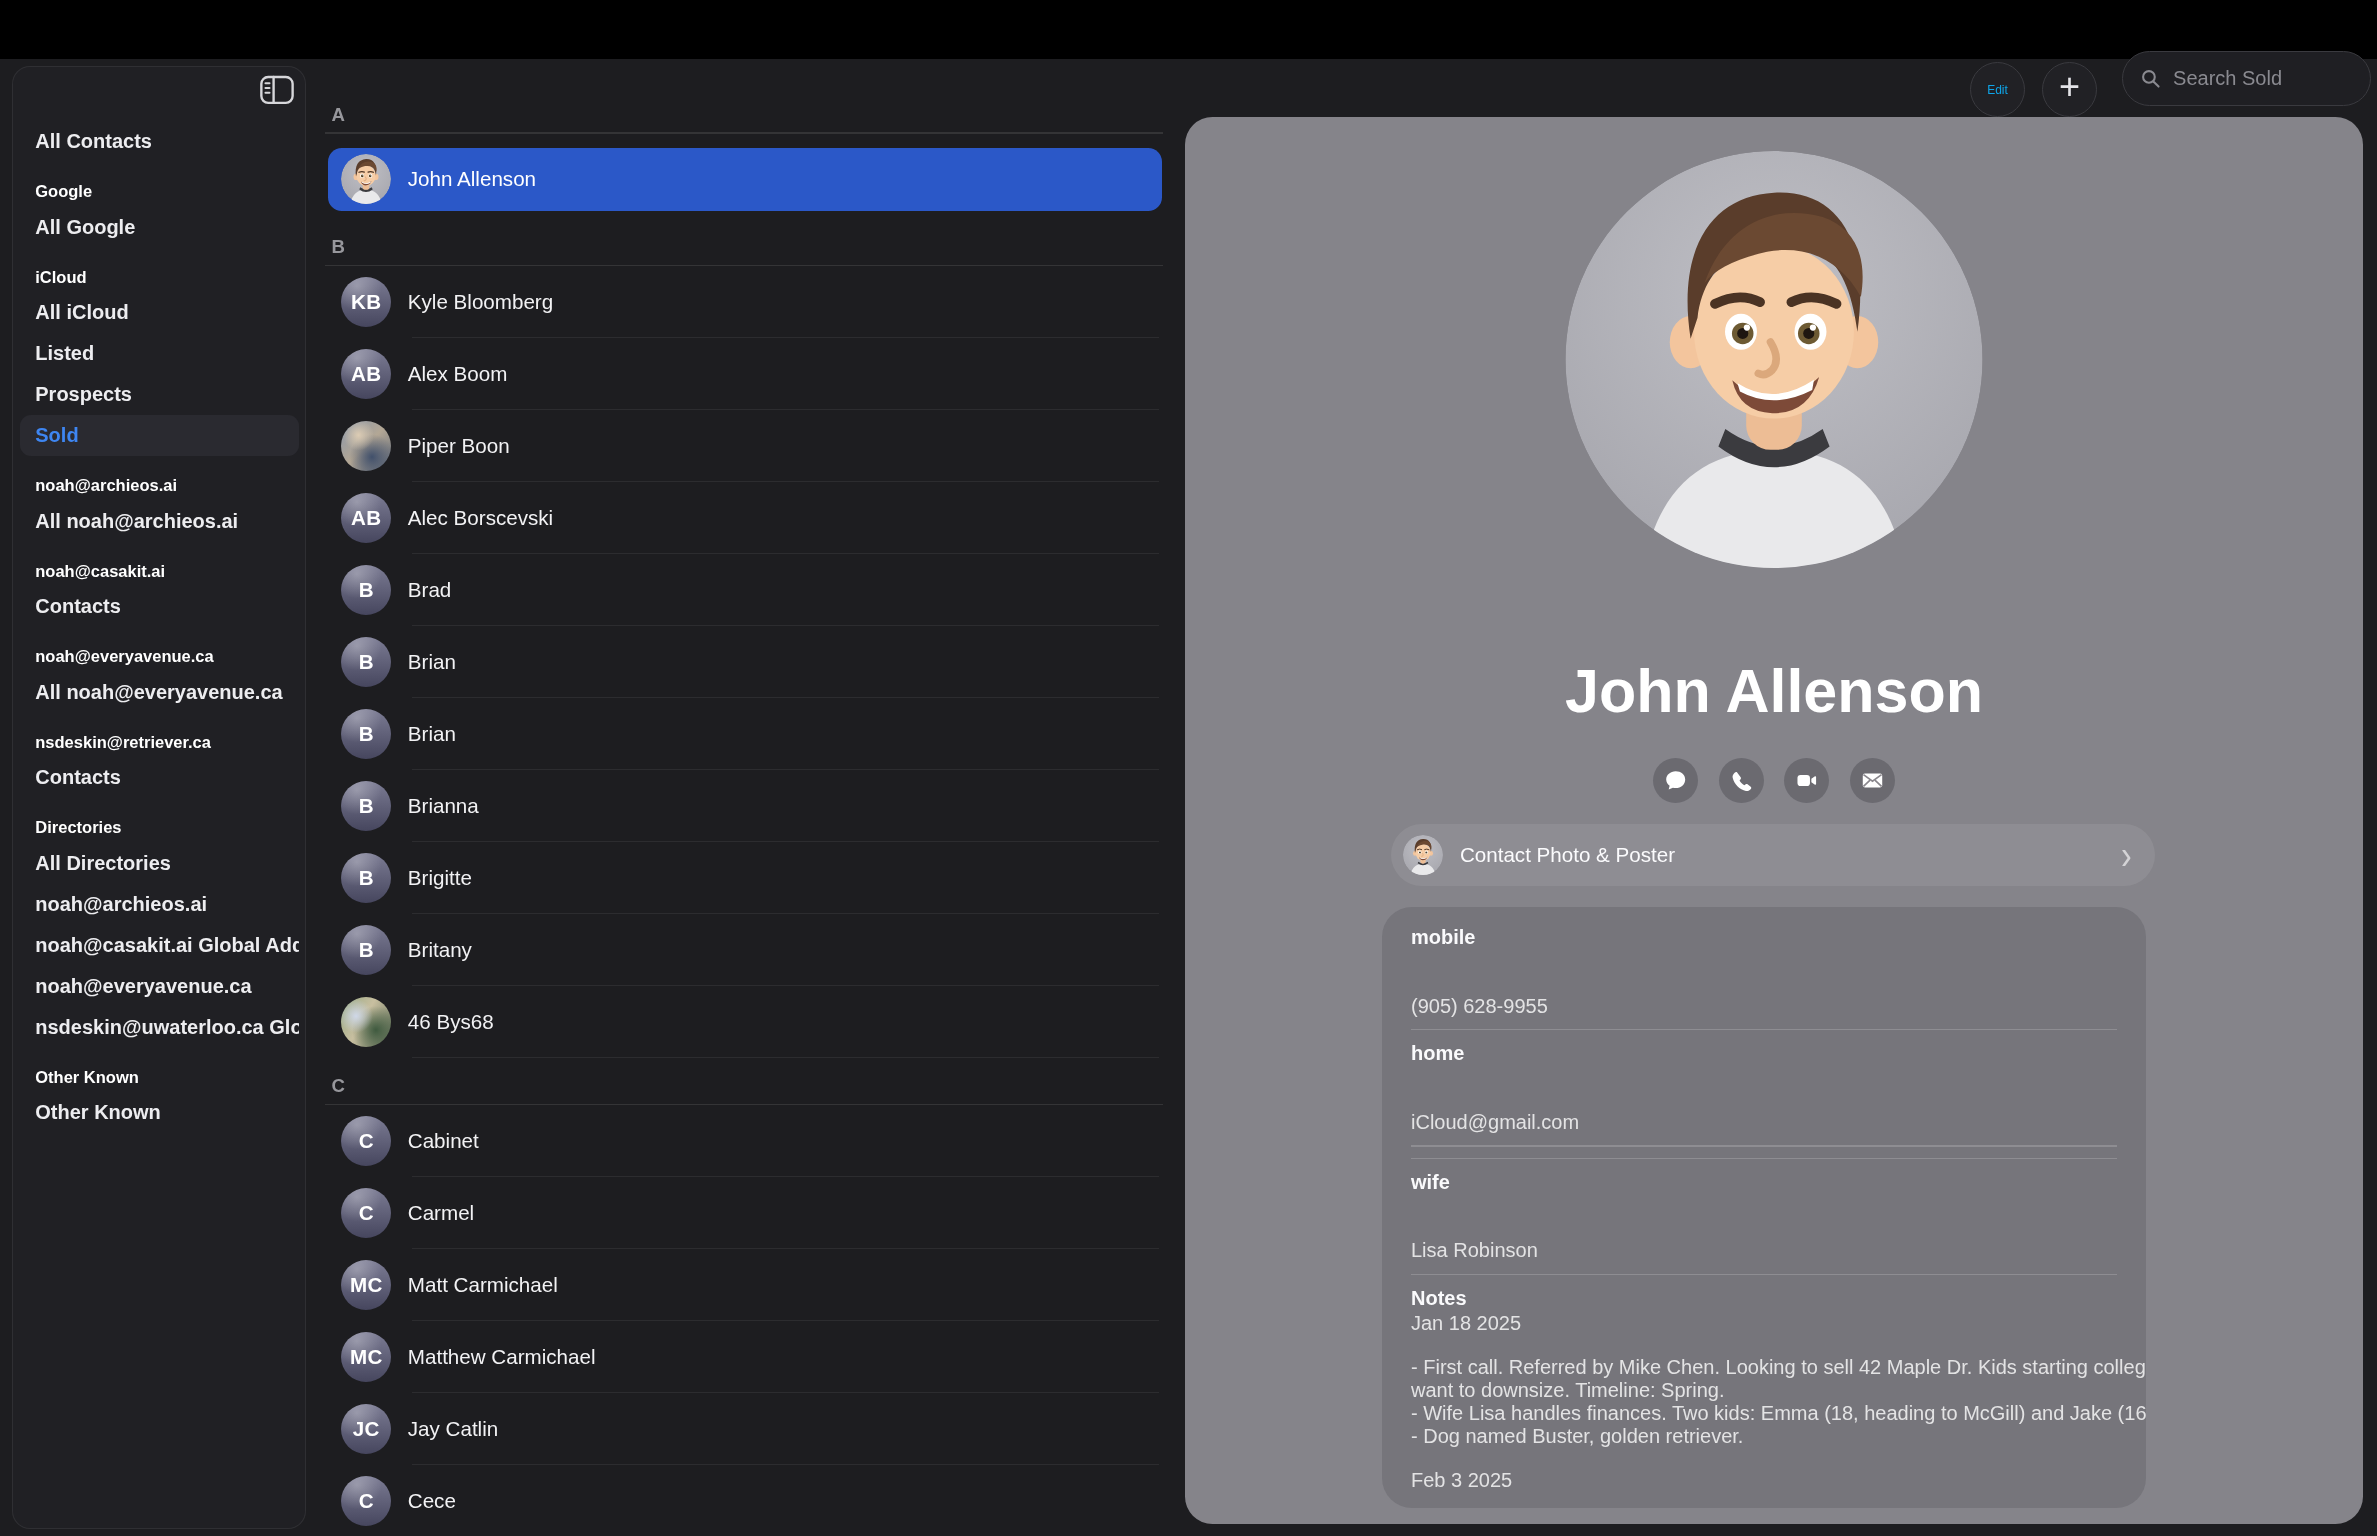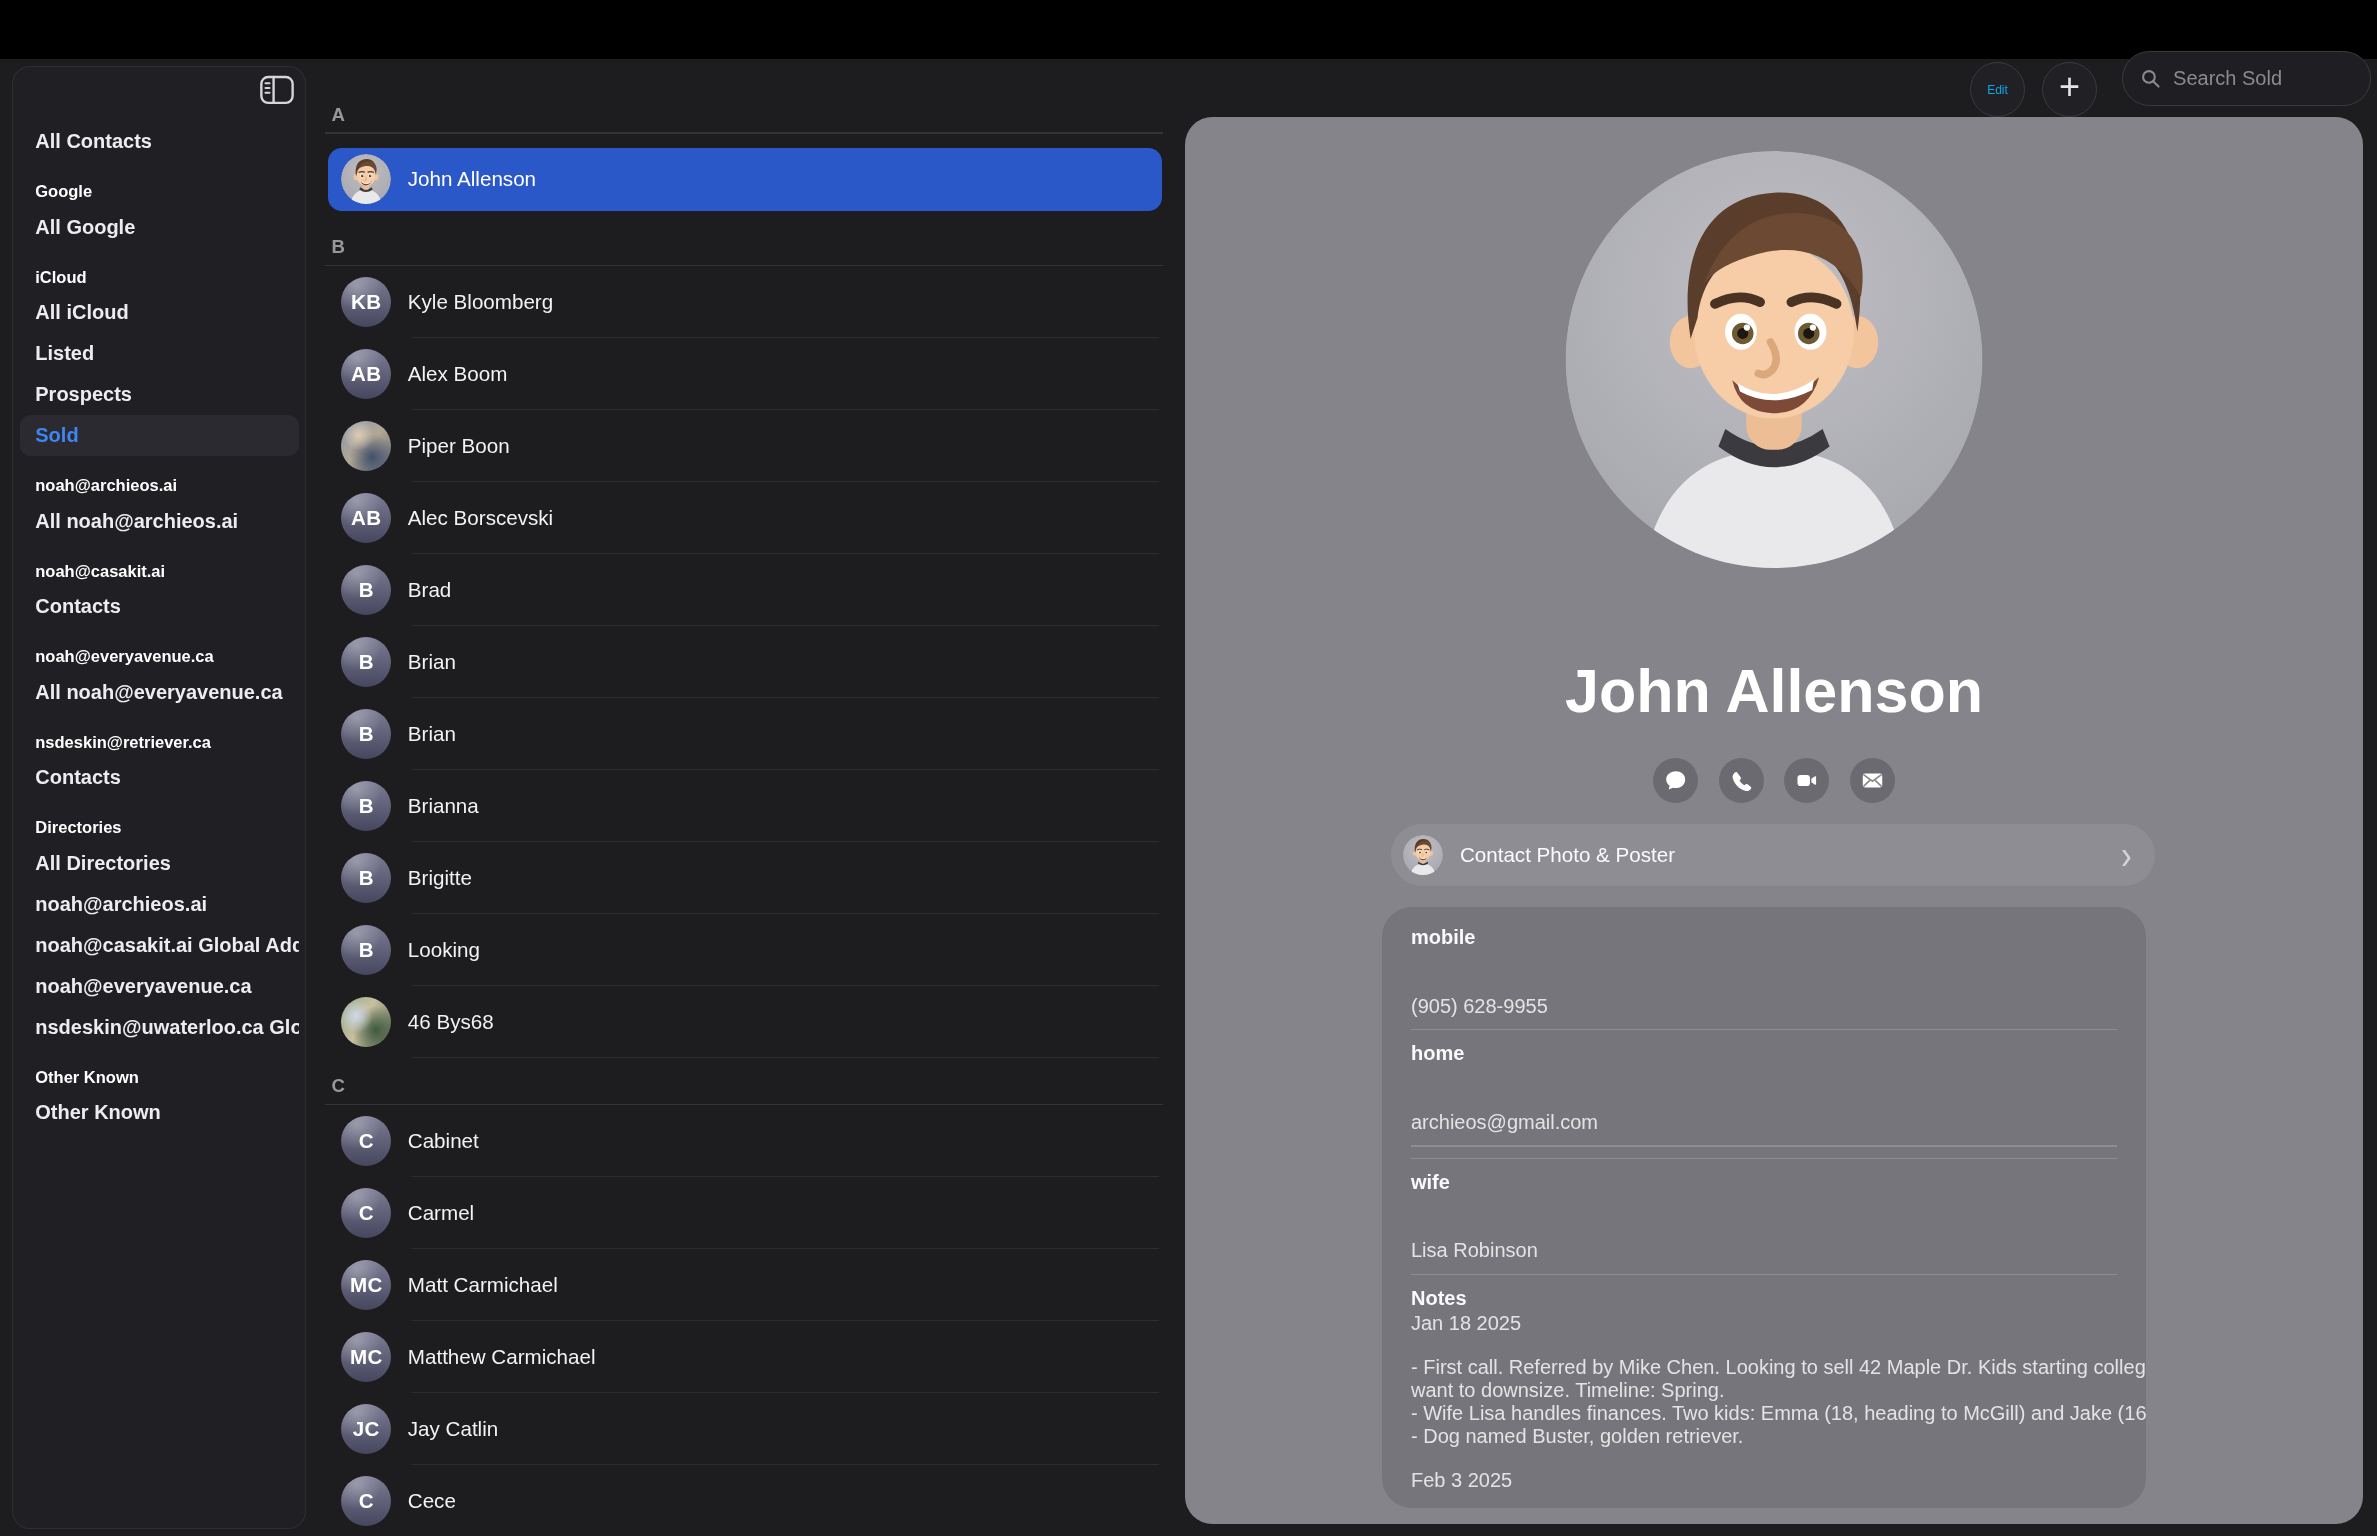--- a/index.html
+++ b/index.html
@@ -251,21 +251,21 @@
       <div class="contact-row">
         <div class="avatar av-init">B</div>
         <div class="contact-name-text">Brianna</div>
       </div>
       <div class="contact-row">
         <div class="avatar av-init">B</div>
         <div class="contact-name-text">Brigitte</div>
       </div>
       <div class="contact-row">
         <div class="avatar av-init">B</div>
-        <div class="contact-name-text">Looking</div>
+        <div class="contact-name-text">Britany</div>
       </div>
       <div class="contact-row">
         <div class="avatar av-photo2"></div>
         <div class="contact-name-text">46 Bys68</div>
       </div>
       <div class="list-header">C</div>
       <div class="list-divider"></div>
       <div class="contact-row">
         <div class="avatar av-init">C</div>
         <div class="contact-name-text">Cabinet</div>
@@ -406,21 +406,21 @@
 
   <div class="fields-card">
     <div id="fields-container">
         <div class="field-block">
           <div class="field-label">mobile</div>
           <div class="field-value">(905) 628-9955</div>
         </div>
         <div class="card-divider"></div>
         <div class="field-block">
           <div class="field-label">home</div>
-          <div class="field-value">archieos@gmail.com</div>
+          <div class="field-value">iCloud@gmail.com</div>
         </div>
         <div class="card-divider"></div>
         <div class="card-divider"></div>
         <div class="field-block">
           <div class="field-label">wife</div>
           <div class="field-value">Lisa Robinson</div>
         </div>
         <div class="card-divider"></div>
       </div>
     <div>

